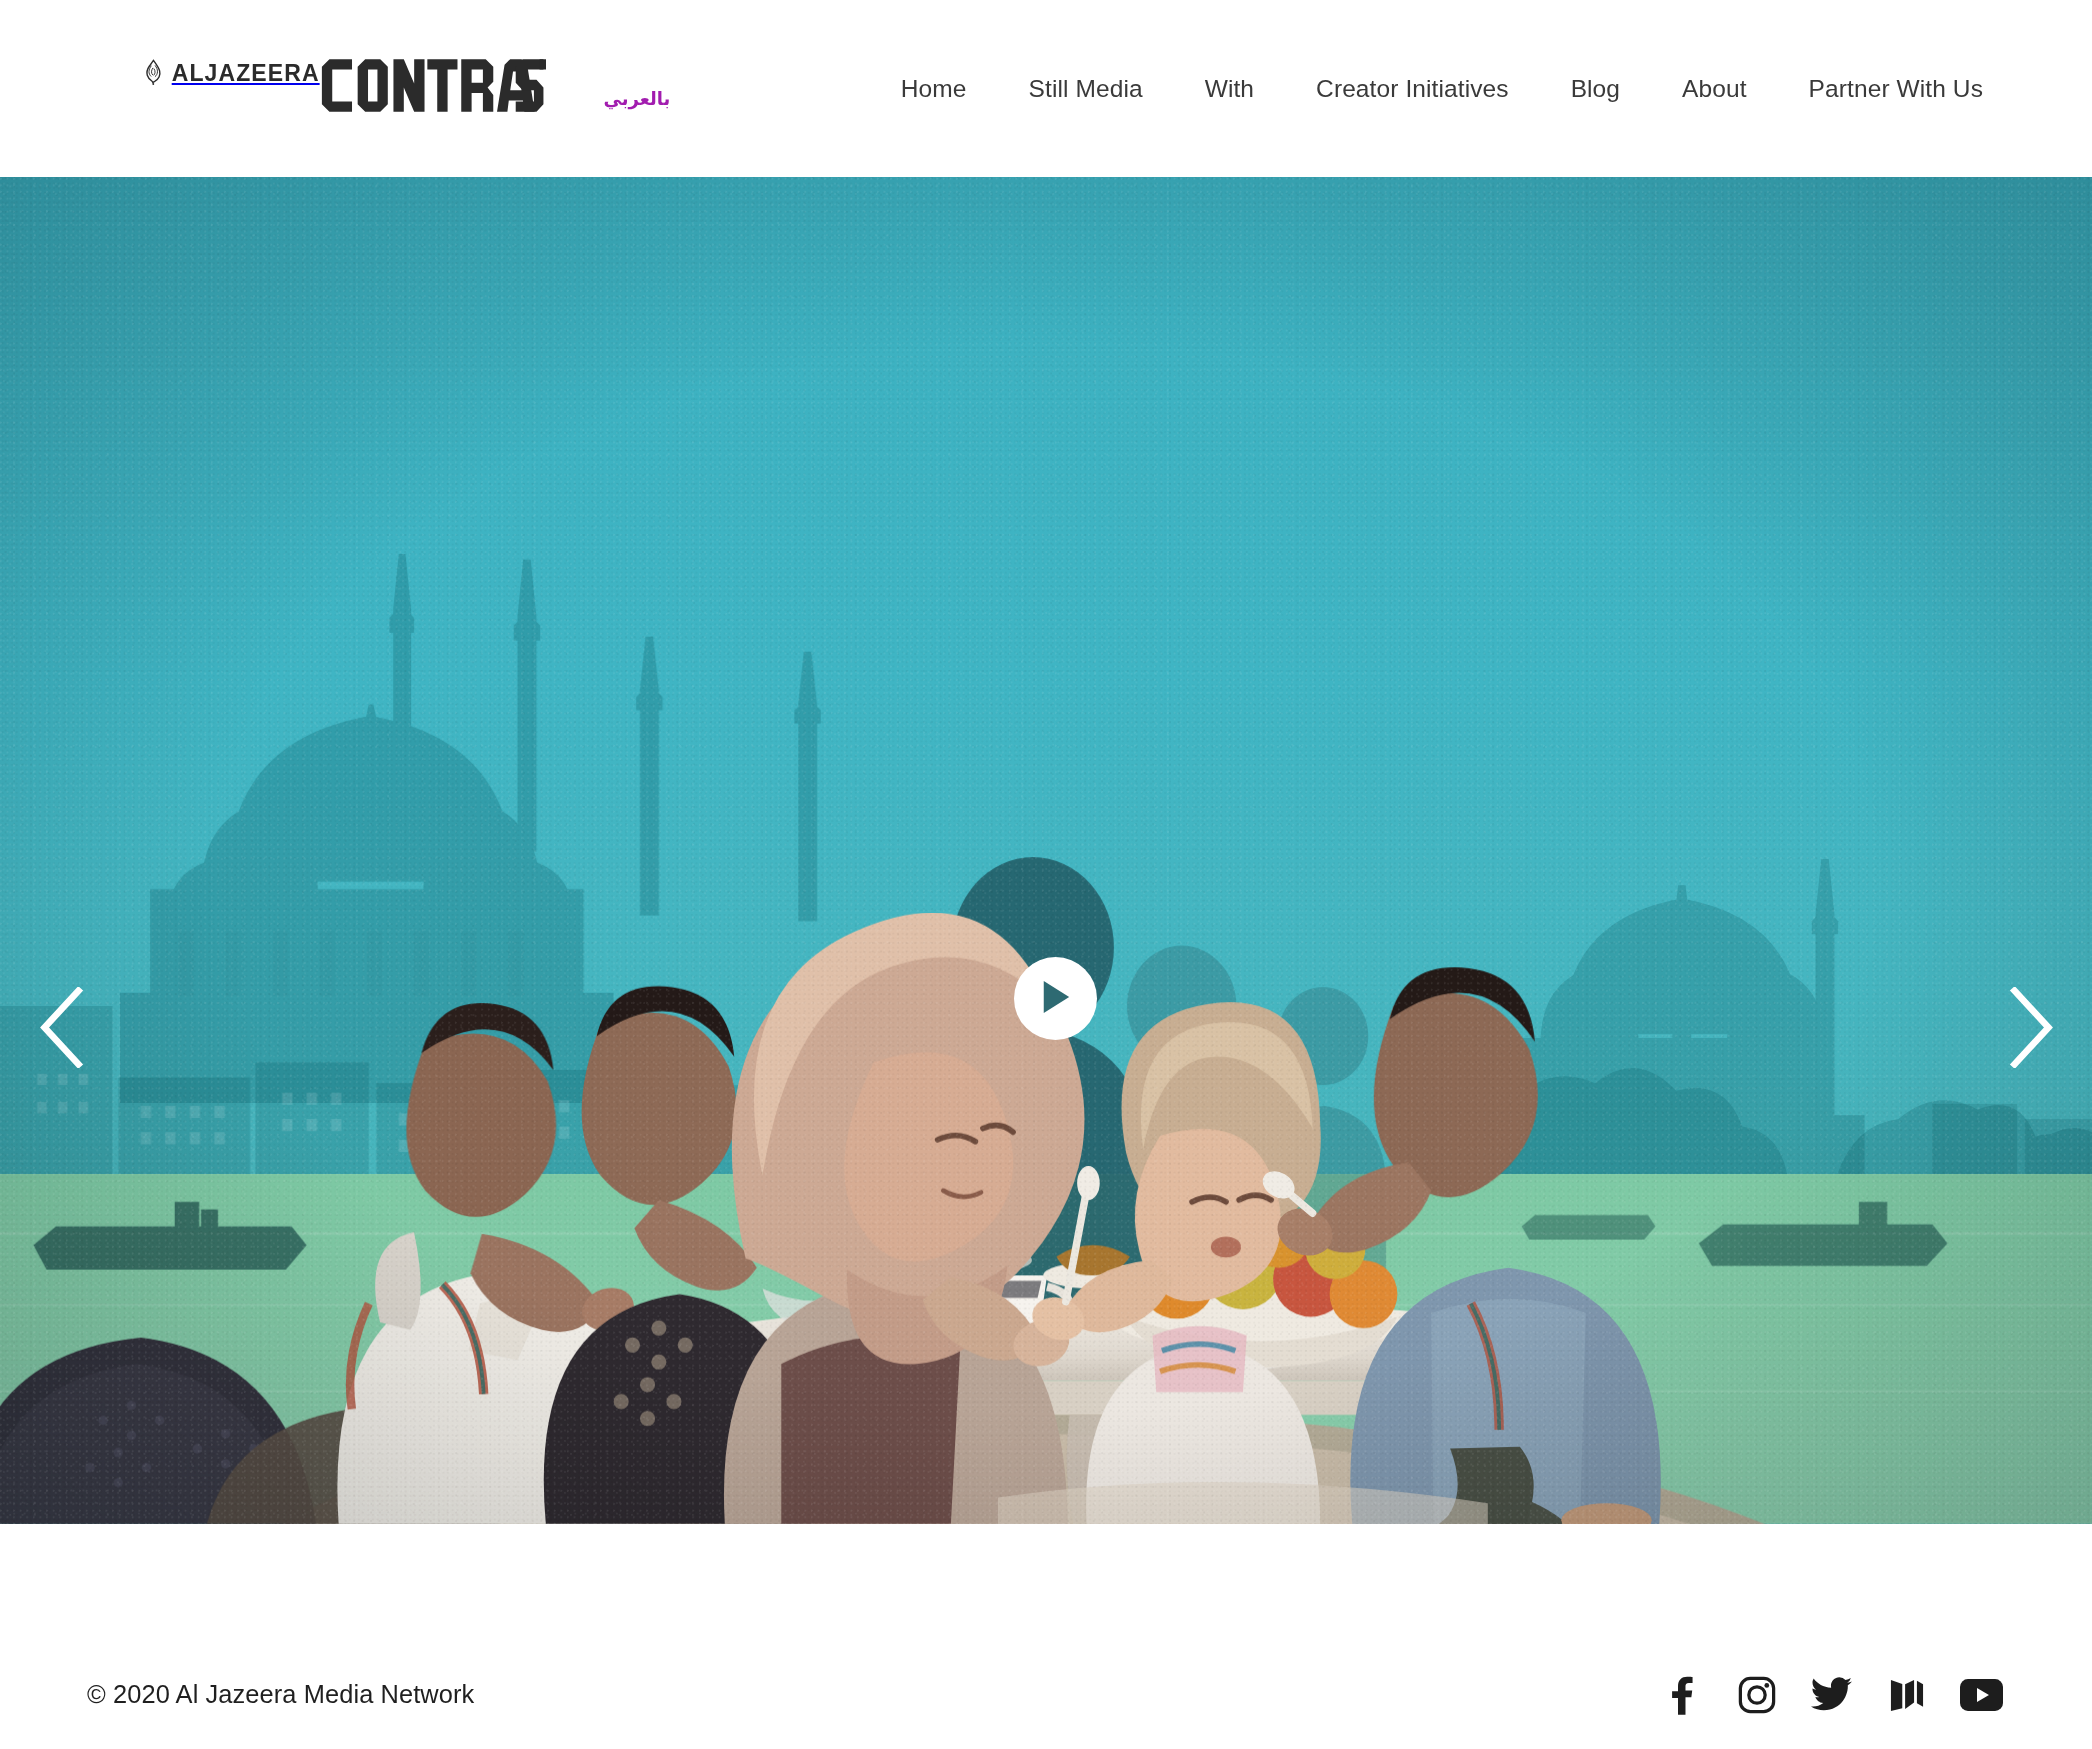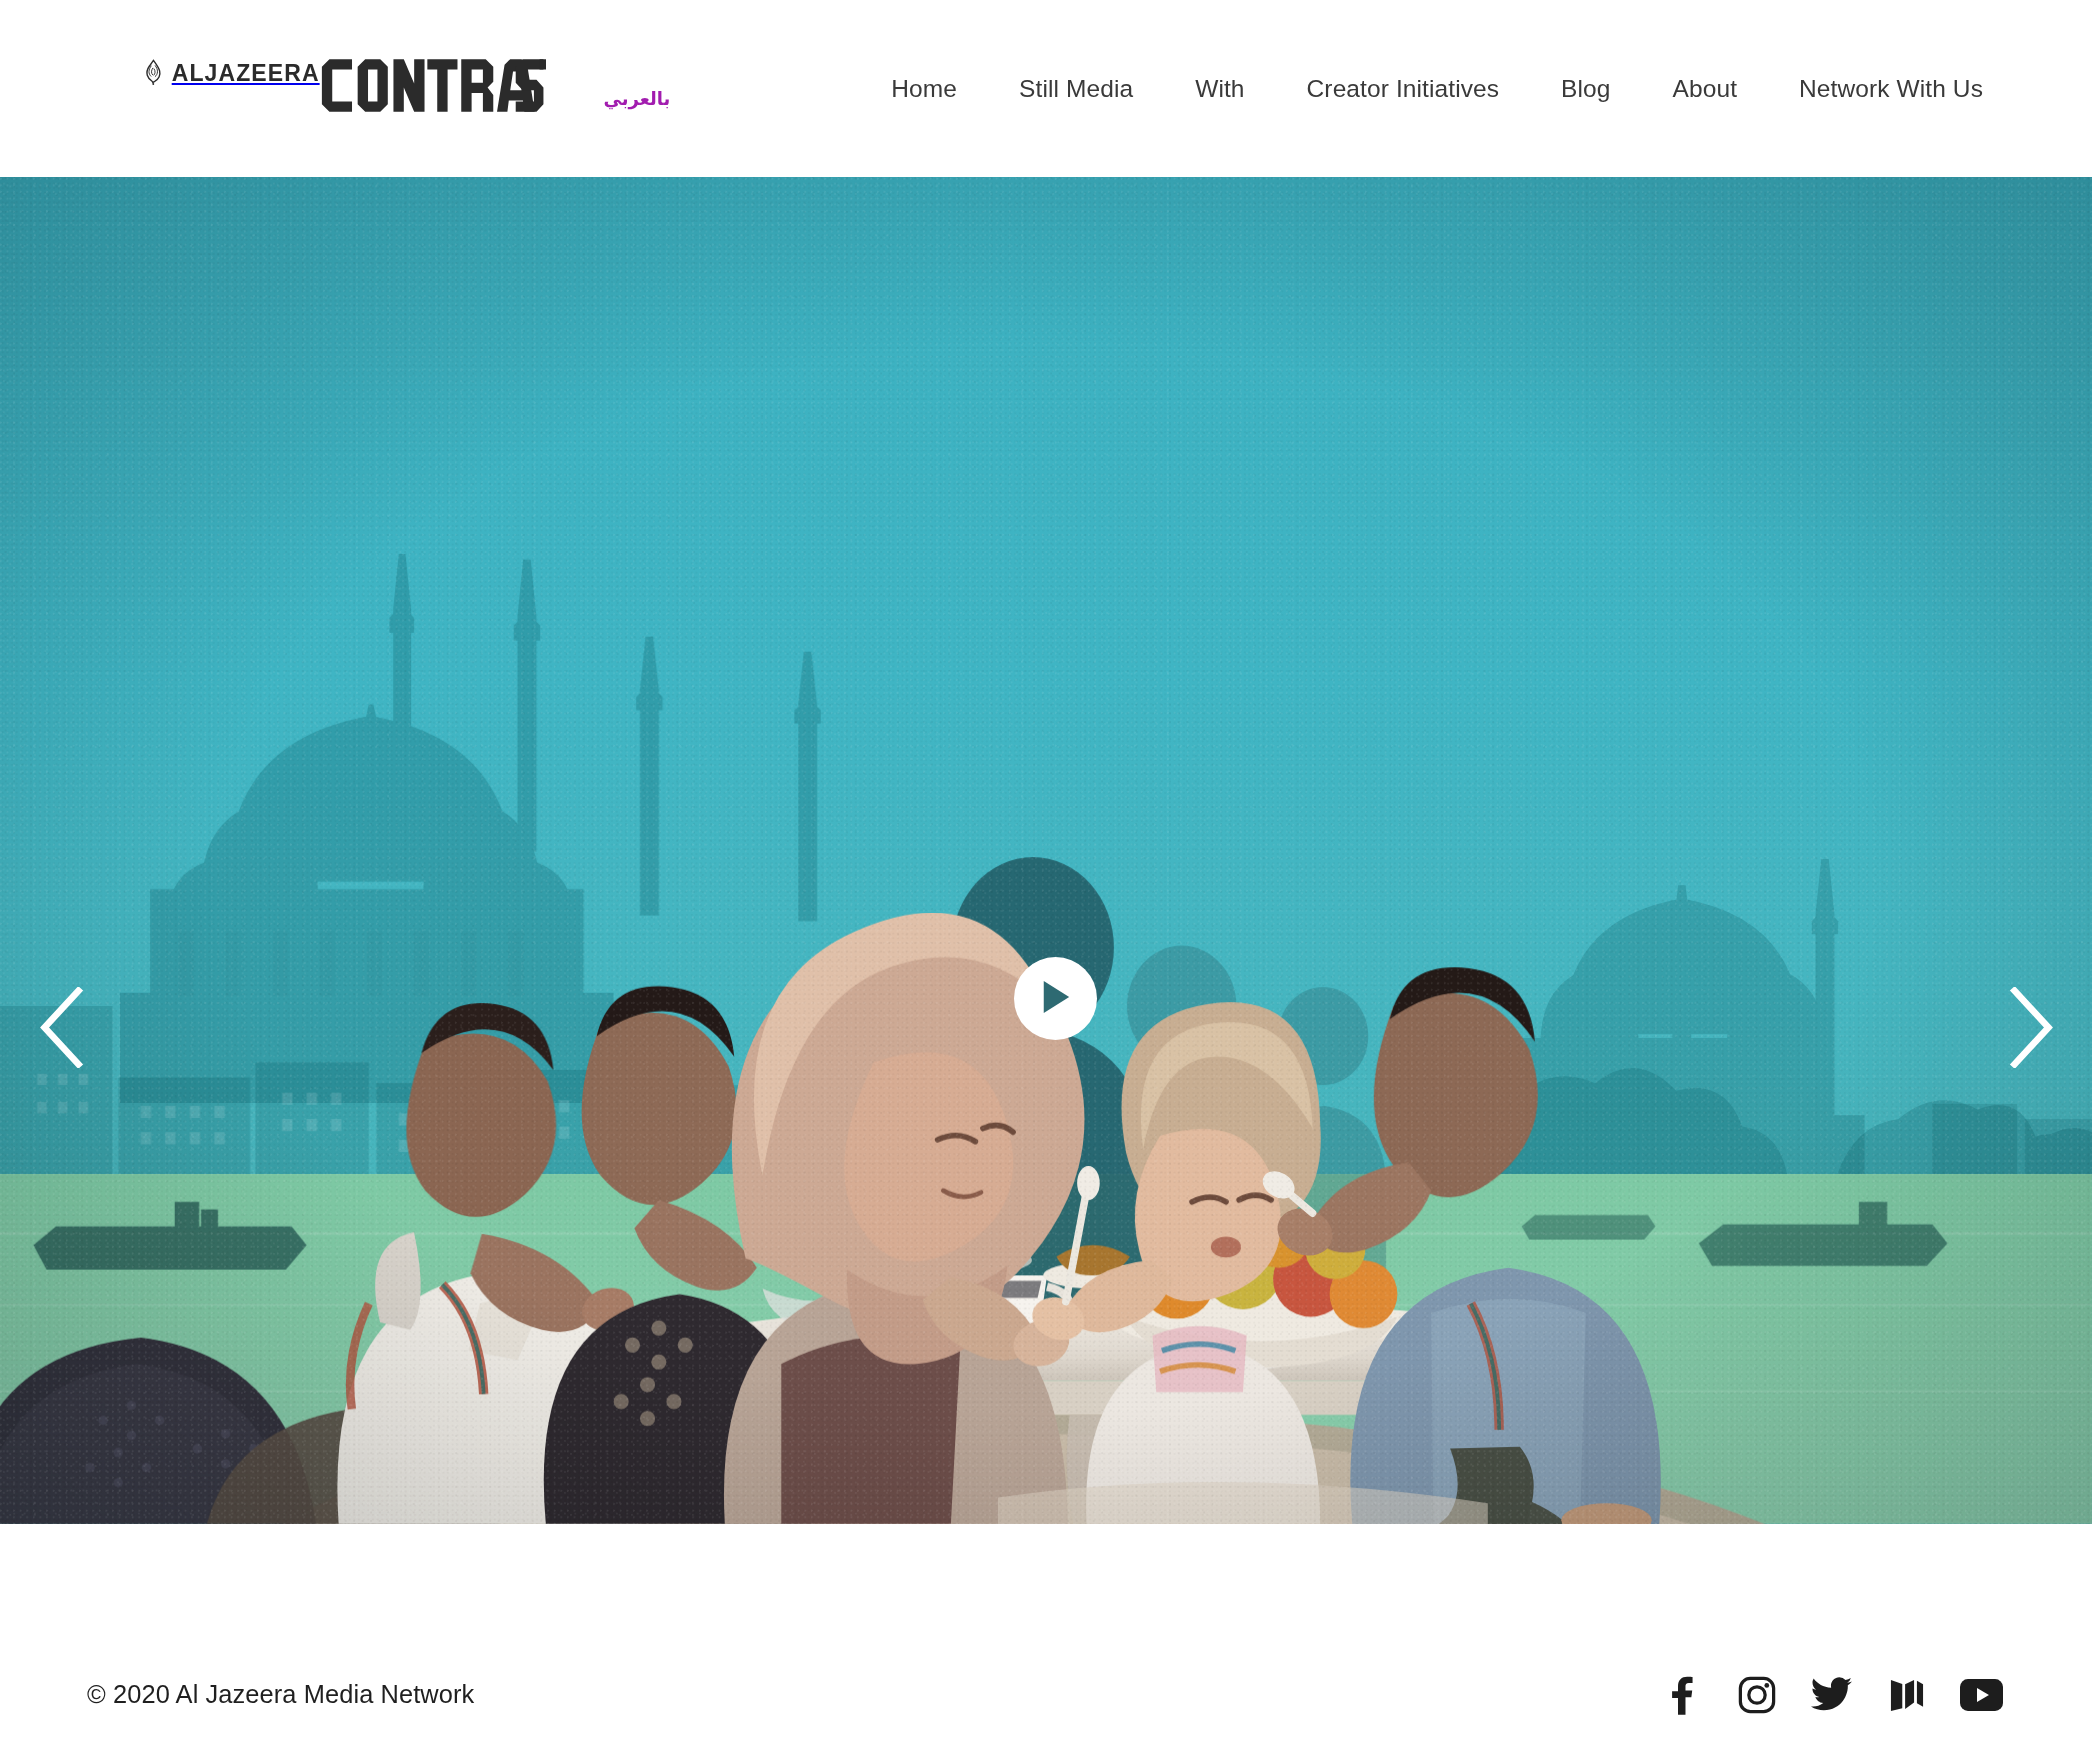--- a/index.html
+++ b/index.html
@@ -270,21 +270,21 @@
     <a class="lang-link" href="#">بالعربي</a>
   </div>
 
   <nav class="main-nav">
     <a class="nav-link" href="#">Home</a>
     <a class="nav-link" href="#">Still Media</a>
     <a class="nav-link" href="#">With</a>
     <a class="nav-link" href="#">Creator Initiatives</a>
     <a class="nav-link" href="#">Blog</a>
     <a class="nav-link" href="#">About</a>
-    <a class="nav-link" href="#">Network With Us</a>
+    <a class="nav-link" href="#">Partner With Us</a>
   </nav>
 </header>
 
 <section class="hero">
 
   <svg class="hero-svg" viewBox="0 0 2222 1430" preserveAspectRatio="xMidYMid slice" aria-hidden="true">
     <defs>
       <linearGradient id="skyGrad" x1="0" y1="0" x2="0" y2="1">
         <stop offset="0%" stop-color="#3cb0c0"></stop>
         <stop offset="45%" stop-color="#3fb5c4"></stop>

